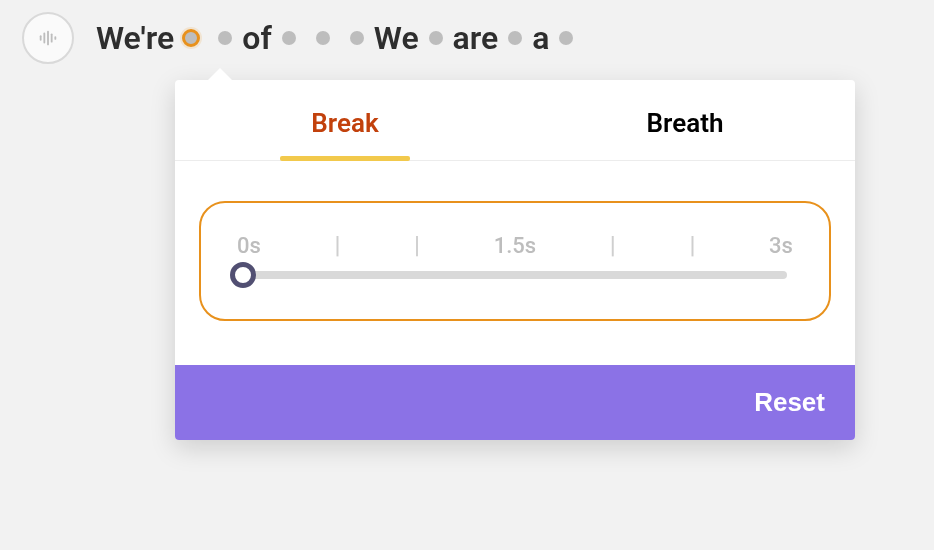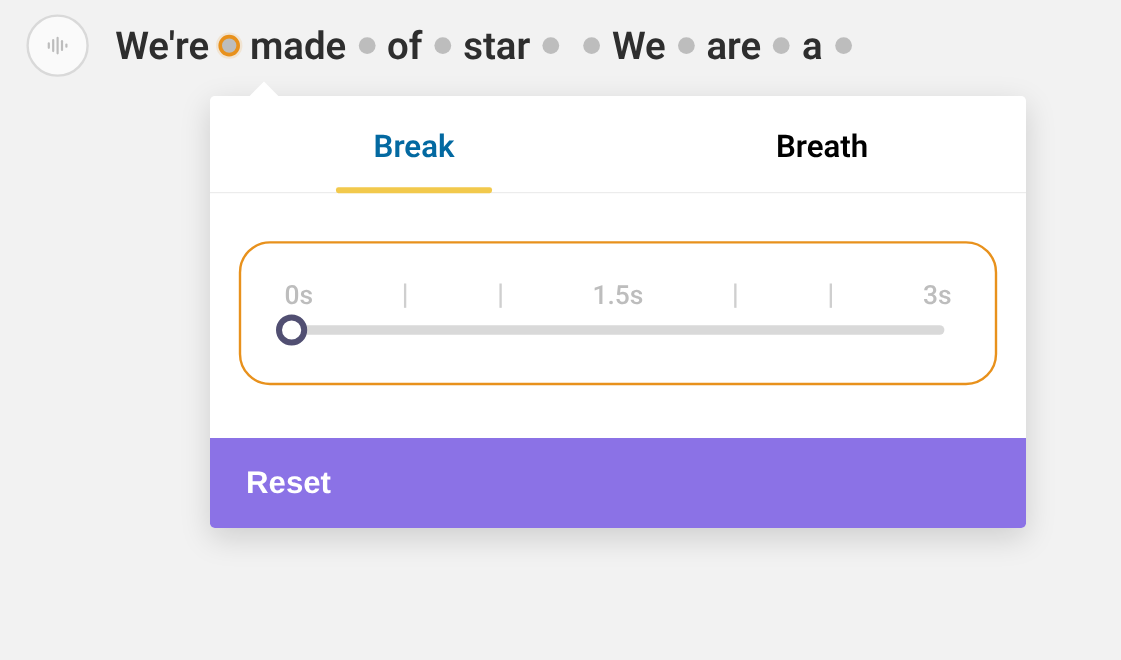--- a/index.html
+++ b/index.html
@@ -91,21 +91,21 @@
       flex: 1;
       text-align: center;
       padding: 28px 0 22px;
       font-size: 26px;
       font-weight: 600;
       color: #000000;
       cursor: pointer;
       position: relative;
     }
     .tab.active {
-      color: #0369a1;
+      color: #c2410c;
     }
     .tab.active::after {
       content: "";
       position: absolute;
       bottom: -1px;
       left: 50%;
       transform: translateX(-50%);
       width: 130px;
       height: 5px;
       background: #f2c94c;
@@ -150,21 +150,21 @@
       height: 26px;
       border-radius: 50%;
       background: #ffffff;
       border: 5px solid #514f72;
     }
 
     .footer-bar {
       background: #8b72e6;
       color: #ffffff;
       display: flex;
-      justify-content: flex-start;
+      justify-content: flex-end;
       align-items: center;
       padding: 22px 30px;
       border-radius: 0 0 4px 4px;
     }
     .reset-btn {
       font-size: 26px;
       font-weight: 600;
       color: #ffffff;
       background: transparent;
       border: none;
@@ -180,25 +180,23 @@
       <rect x="3" y="9" width="2" height="6" rx="1"></rect>
       <rect x="7" y="6" width="2" height="12" rx="1"></rect>
       <rect x="11" y="4" width="2" height="16" rx="1"></rect>
       <rect x="15" y="7" width="2" height="10" rx="1"></rect>
       <rect x="19" y="10" width="2" height="4" rx="1"></rect>
     </svg>
   </div>
 
   <span class="word">We're</span>
   <span class="dot active"></span>
-  <span class="word">made</span>
   <span class="dot"></span>
   <span class="word">of</span>
   <span class="dot"></span>
-  <span class="word">star</span>
   <span class="dot"></span>
   <span class="dot"></span>
   <span class="word">We</span>
   <span class="dot"></span>
   <span class="word">are</span>
   <span class="dot"></span>
   <span class="word">a</span>
   <span class="dot"></span>
 </div>
 

